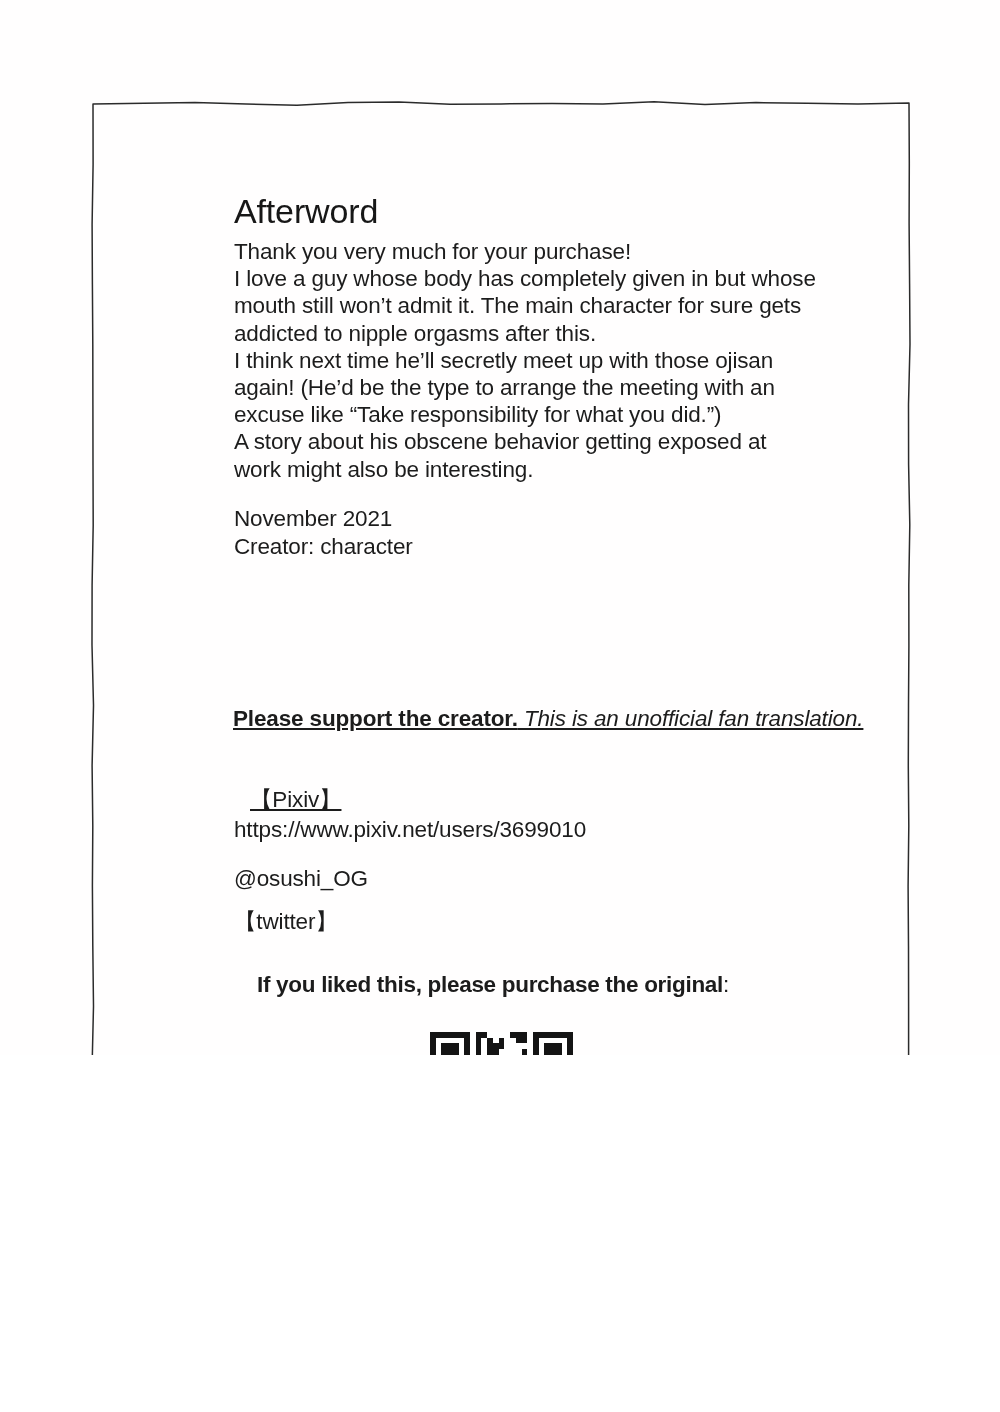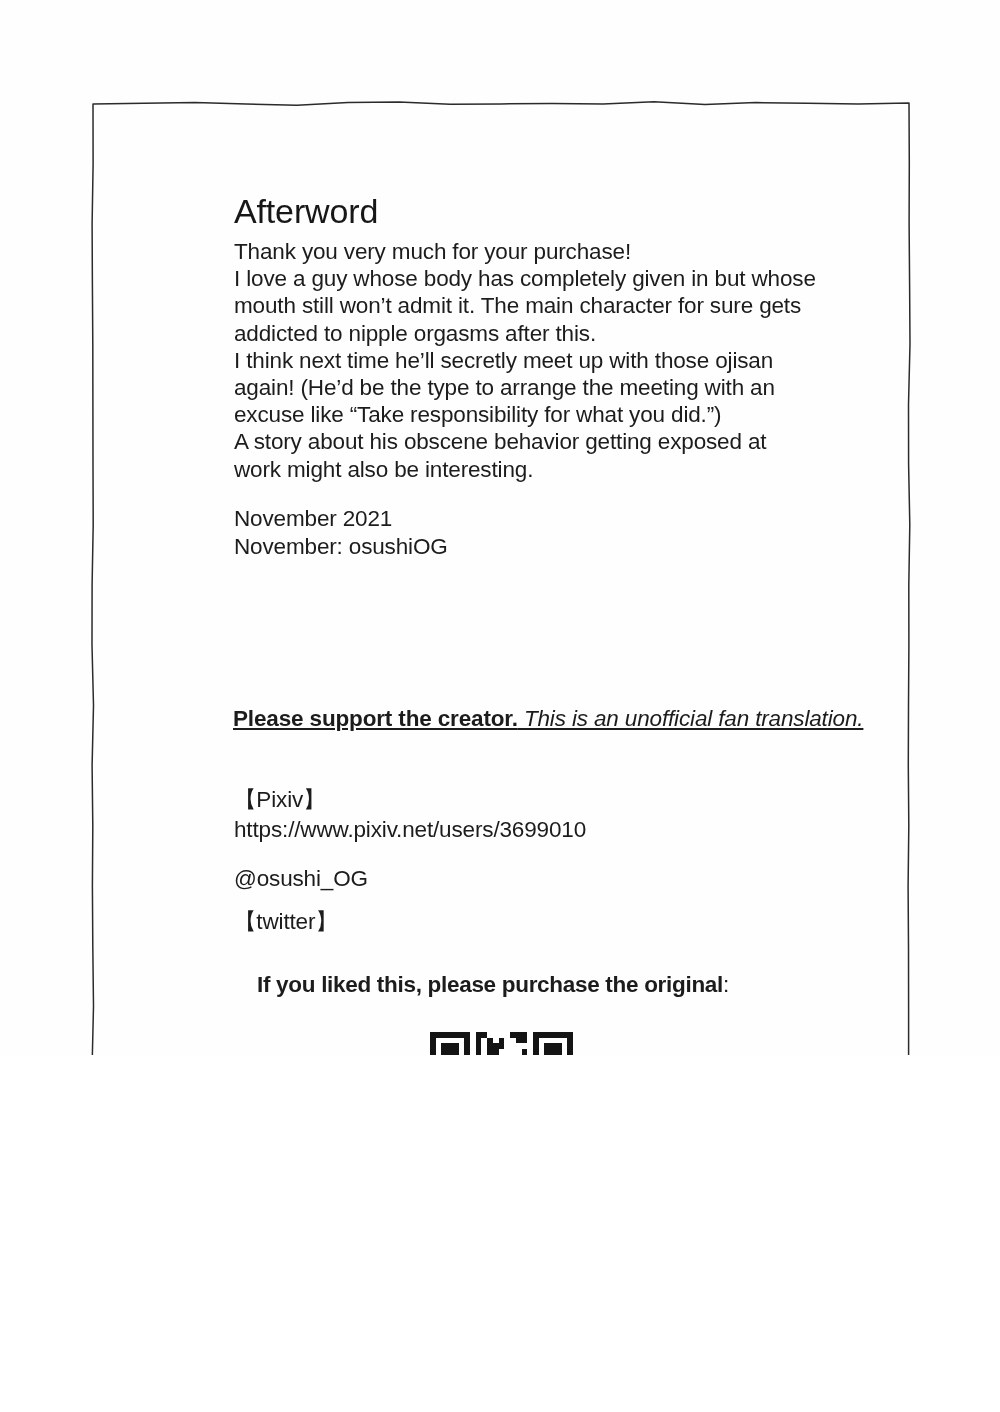--- a/index.html
+++ b/index.html
@@ -39,21 +39,21 @@
     font-size: 22.5px;
     line-height: 27.5px;
   }
   .support-line {
     left: 233px; top: 706px;
     font-size: 22.5px;
     text-decoration: underline;
   }
   .support-line .b { font-weight: 700; }
   .support-line .i { font-style: italic; }
-  .pixiv-label   { left: 234px; top: 784px; font-size: 22.5px; }
+  .pixiv-label   { left: 250px; top: 784px; font-size: 22.5px; text-decoration: underline; }
   .pixiv-url     { left: 234px; top: 817px; font-size: 22.5px; }
   .twitter-label { left: 234px; top: 874px; font-size: 22.5px; margin-top: 32px; }
   .twitter-handle{ left: 234px; top: 866px; font-size: 22.5px; }
   .purchase-line { left: 233px; top: 972px; font-size: 22.5px; margin-left: 24px; }
   .purchase-line .b { font-weight: 700; letter-spacing: -0.3px; }
   .qr-wrap {
     position: absolute;
     left: 430px; top: 1032px;
     width: 143px; height: 143px;
     background: #ffffff;
@@ -76,21 +76,21 @@
 I love a guy whose body has completely given in but whose
 mouth still won’t admit it. The main character for sure gets
 addicted to nipple orgasms after this.
 I think next time he’ll secretly meet up with those ojisan
 again! (He’d be the type to arrange the meeting with an
 excuse like “Take responsibility for what you did.”)
 A story about his obscene behavior getting exposed at
 work might also be interesting.</div>
 
   <div class="txt date-block"><span>November 2021</span>
-<span>November: osushiOG</span></div>
+<span>Creator: character</span></div>
 
   <div class="txt support-line"><span class="b">Please support the creator.</span><span class="i"> This is an unofficial fan translation.</span></div>
 
   <div class="txt pixiv-label">【Pixiv】</div>
   <div class="txt pixiv-url">https://www.pixiv.net/users/3699010</div>
 
   <div class="txt twitter-label">【twitter】</div>
   <div class="txt twitter-handle">@osushi_OG</div>
 
   <div class="txt purchase-line"><span class="b">If you liked this, please purchase the original</span><span>:</span></div>

